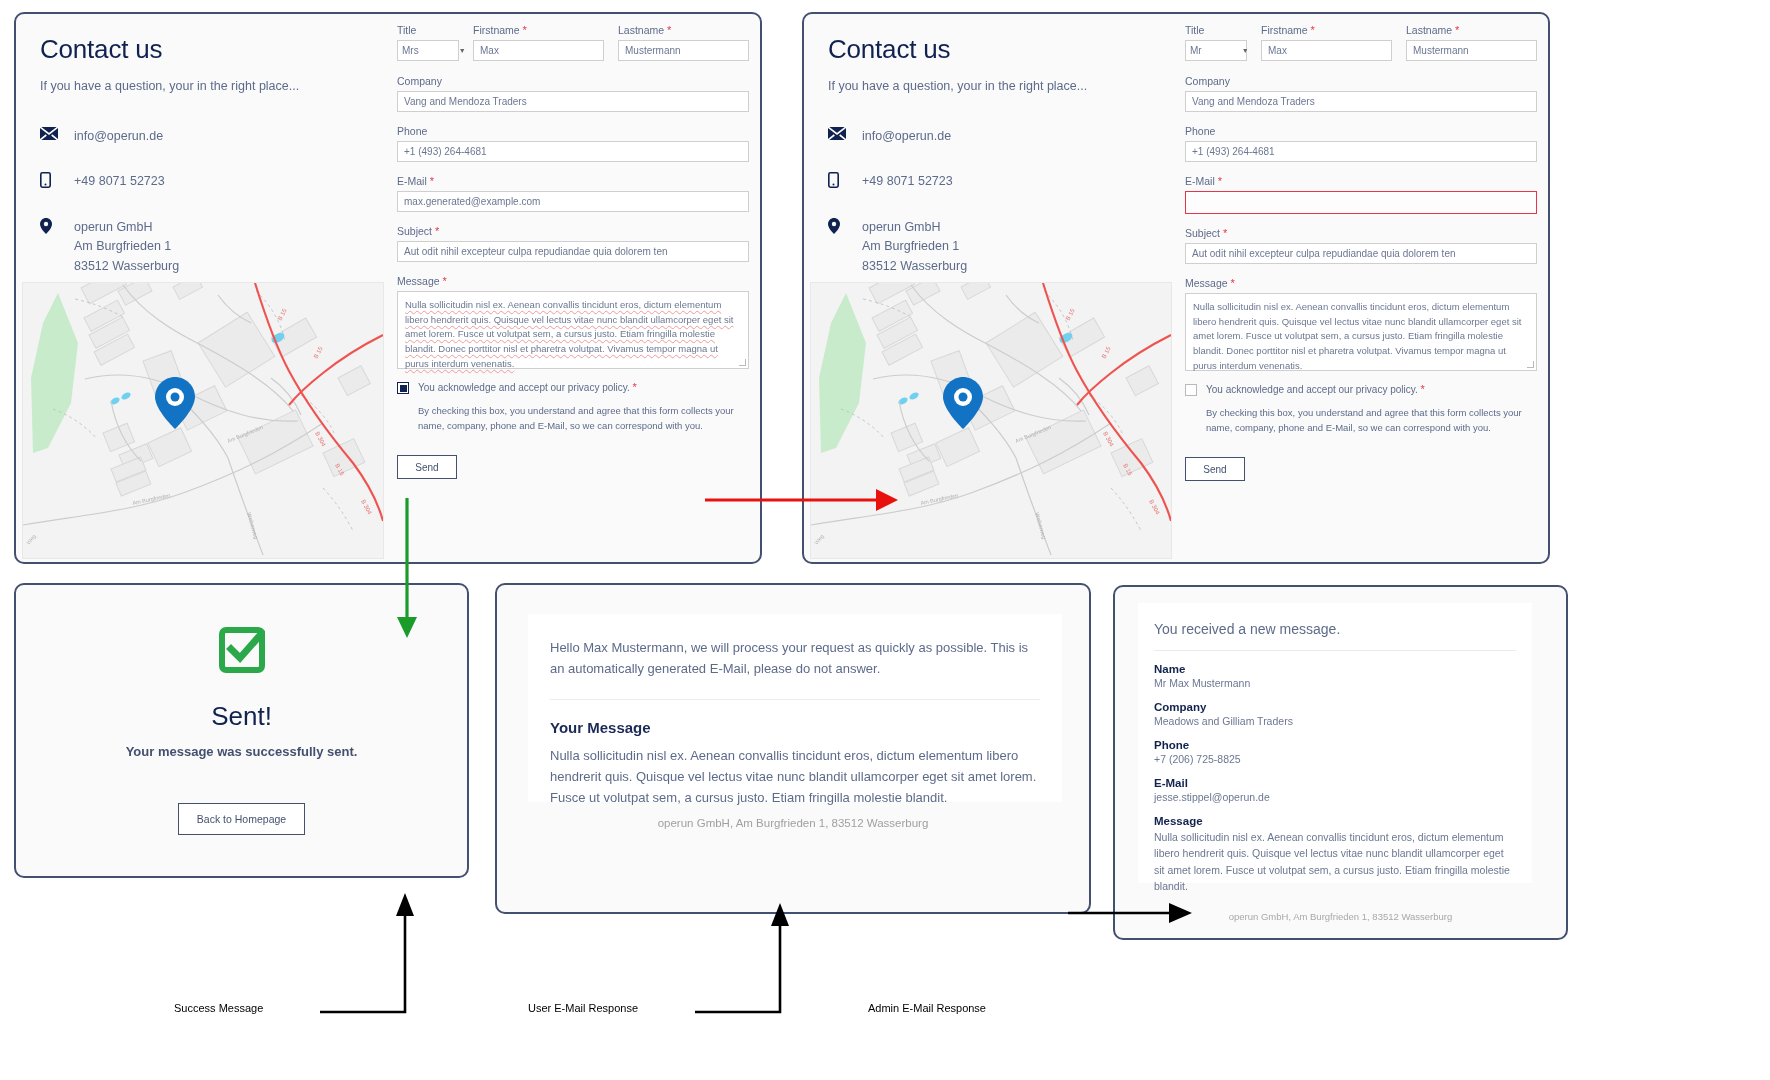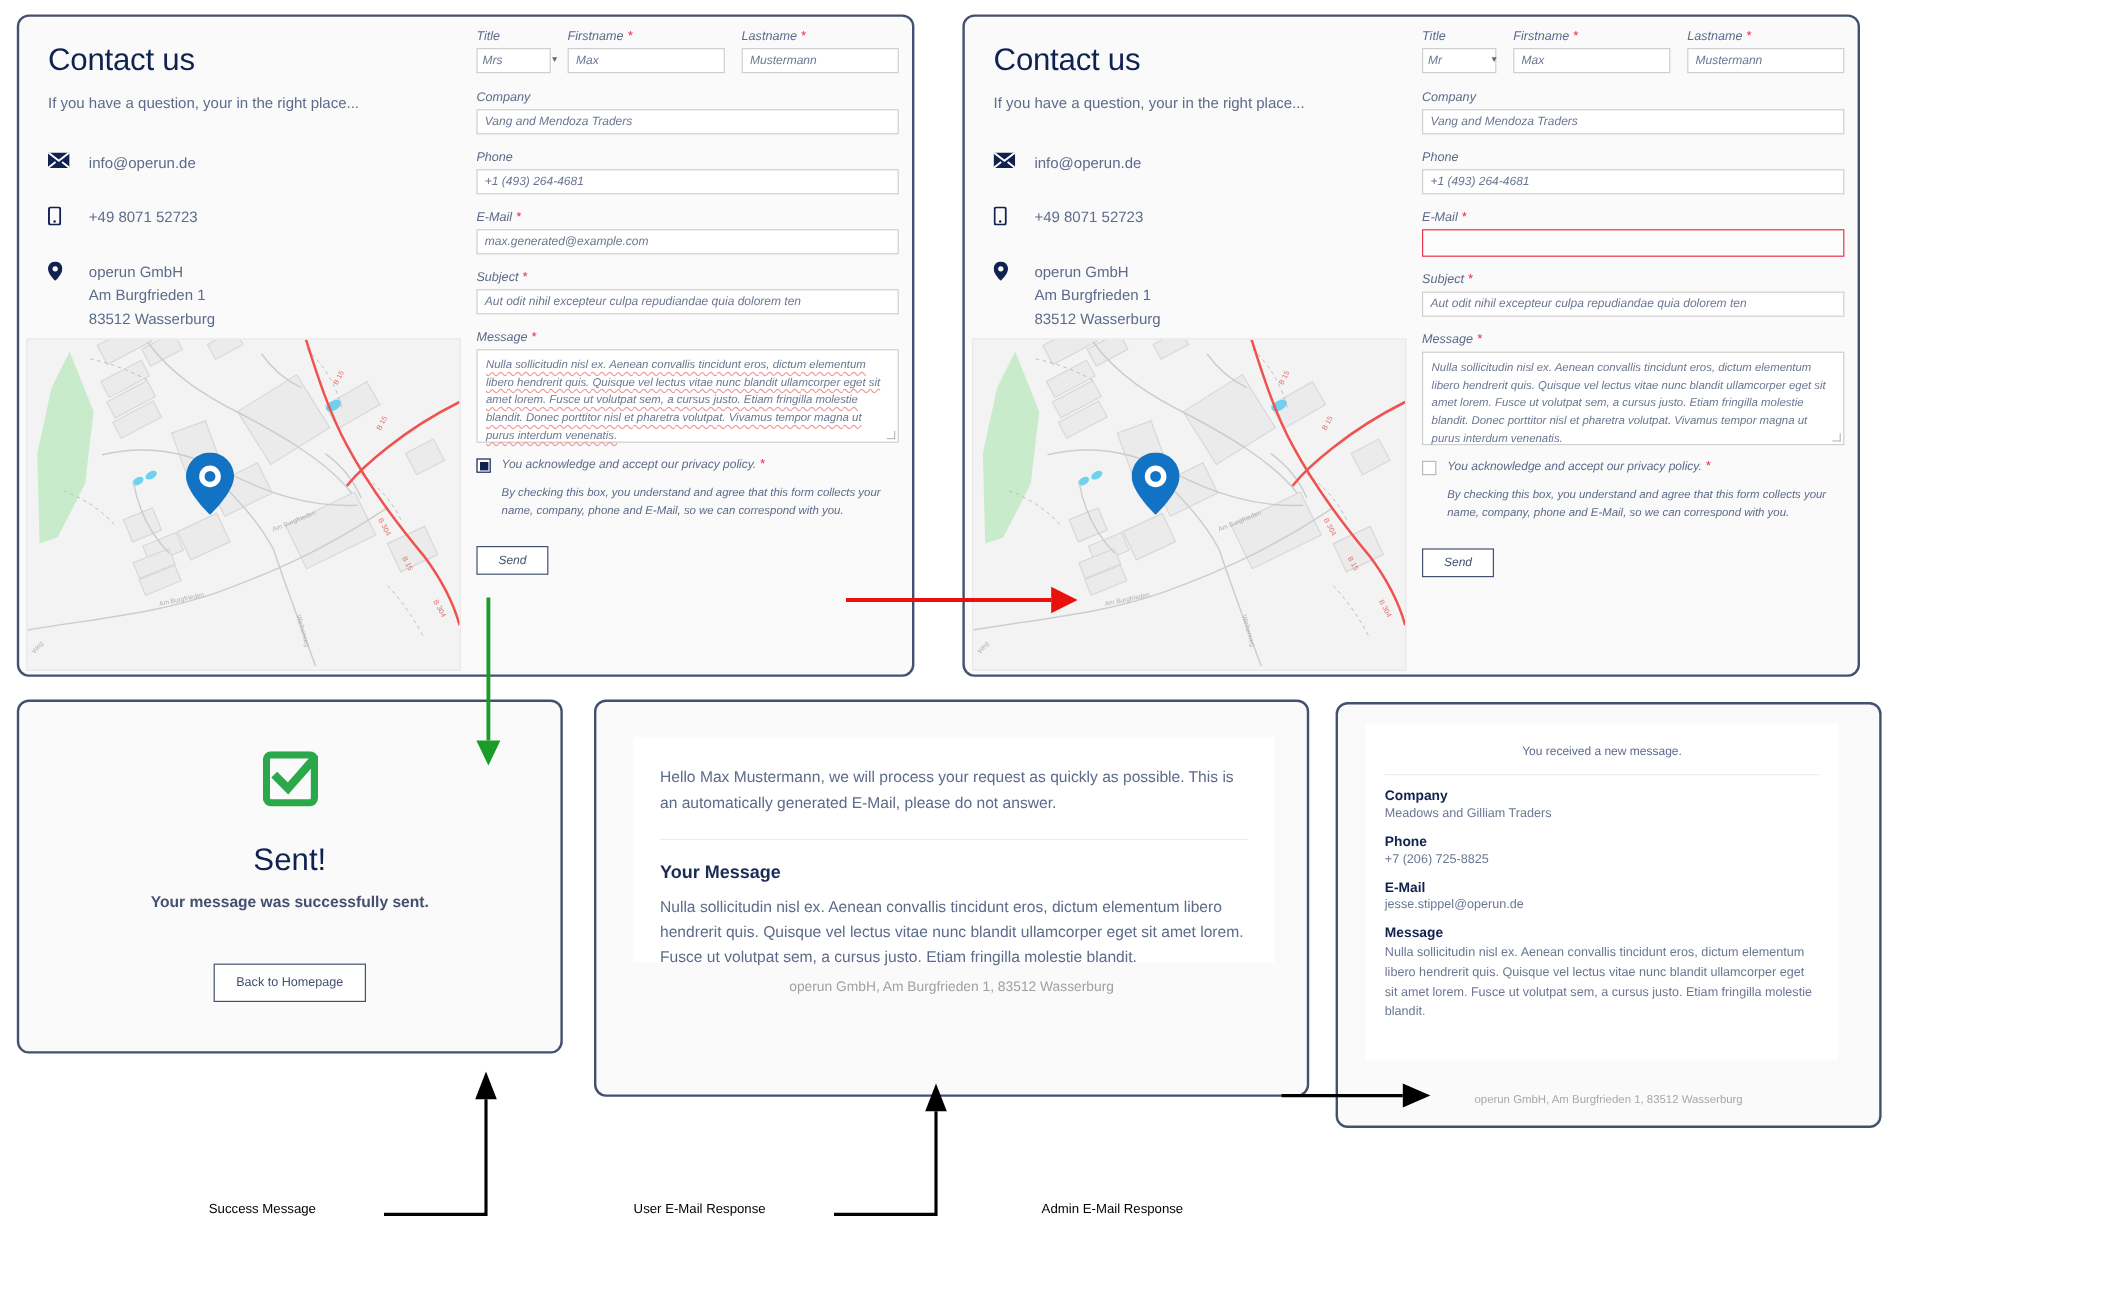--- a/index.html
+++ b/index.html
@@ -38,21 +38,21 @@
   
   .map-wrap {
     position: absolute;
     background: #f2f2f2;
     overflow: hidden;
     border: 1px solid #e8e8e8;
   }
   .map-wrap svg { display: block; }
 
   
-  .form-col { position: absolute; font-style: italic; }
+  .form-col { position: absolute; }
   .fl { font-size: 10.5px; color: #5d6b8a; margin-bottom: 4px; display: block; }
   .req { color: #e8344a; font-size: 11px; }
   .finput {
     width: 100%; height: 21px;
     border: 1px solid #cfcfcf; background: #fff;
     font-size: 10px; color: #6b7791;
     padding: 0 6px; font-family: "Liberation Sans", sans-serif;
   }
   .finput.err { border: 1.5px solid #e8344a; background: #fdfdfd; }
   .fsel {
@@ -111,21 +111,21 @@
   }
 
   
   .mail-body { background: #fff; position: absolute; }
   .mail-lead { font-size: 13px; color: #5d6b8a; line-height: 1.6; }
   .mail-hr { height: 1px; background: #ececec; }
   .mail-h { font-size: 15px; color: #1b2b55; font-weight: bold; }
   .mail-p { font-size: 13px; color: #5d6b8a; line-height: 1.62; }
   .mail-foot { font-size: 11.5px; color: #a0a0a0; text-align: center; }
 
-  .adm-lead { font-size: 10px; color: #5d6b8a; text-align: center; }
+  .adm-lead { font-size: 14px; color: #5d6b8a; }
   .adm-h { font-size: 11.5px; color: #11224e; font-weight: bold; margin-bottom: 2px; }
   .adm-v { font-size: 10.5px; color: #6b7791; }
   .adm-blk { margin-top: 12px; }
   .adm-msg { font-size: 10.5px; color: #6b7791; line-height: 1.55; }
   .adm-foot { font-size: 9.5px; color: #a8a8a8; text-align: center; }
 
   
   .ann-lbl {
     position: absolute; font-size: 11px; color: #000;
     font-family: "Liberation Sans", sans-serif; white-space: nowrap;
@@ -507,20 +507,24 @@
     </div>
     <div class="mail-foot" style="position:absolute; left:0; right:0; top:232px;">operun GmbH, Am Burgfrieden 1, 83512 Wasserburg</div>
   </div>
 
   <div class="card" style="left:1113px; top:585px; width:455px; height:355px;">
     <div class="mail-body" style="left:23px; top:16px; width:394px; height:280px; padding:18px 16px 0 16px;">
       <div class="adm-lead">You received a new message.</div>
       <div class="mail-hr" style="margin:13px 0 4px 0;"></div>
 
       <div class="adm-blk">
+        <div class="adm-h">Name</div>
+        <div class="adm-v">Mr Max Mustermann</div>
+      </div>
+      <div class="adm-blk">
         <div class="adm-h">Company</div>
         <div class="adm-v">Meadows and Gilliam Traders</div>
       </div>
       <div class="adm-blk">
         <div class="adm-h">Phone</div>
         <div class="adm-v">+7 (206) 725-8825</div>
       </div>
       <div class="adm-blk">
         <div class="adm-h">E-Mail</div>
         <div class="adm-v">jesse.stippel@operun.de</div>

